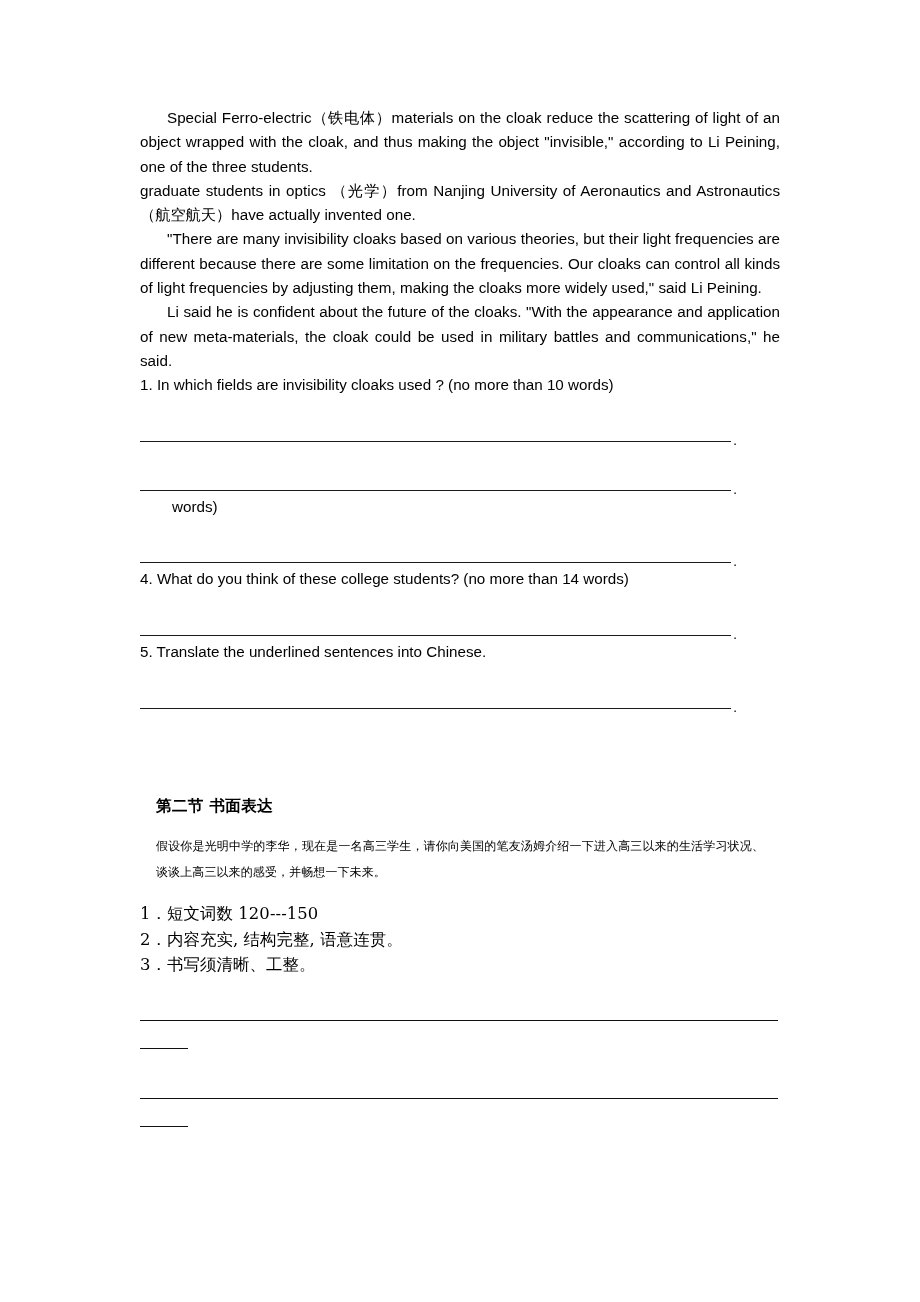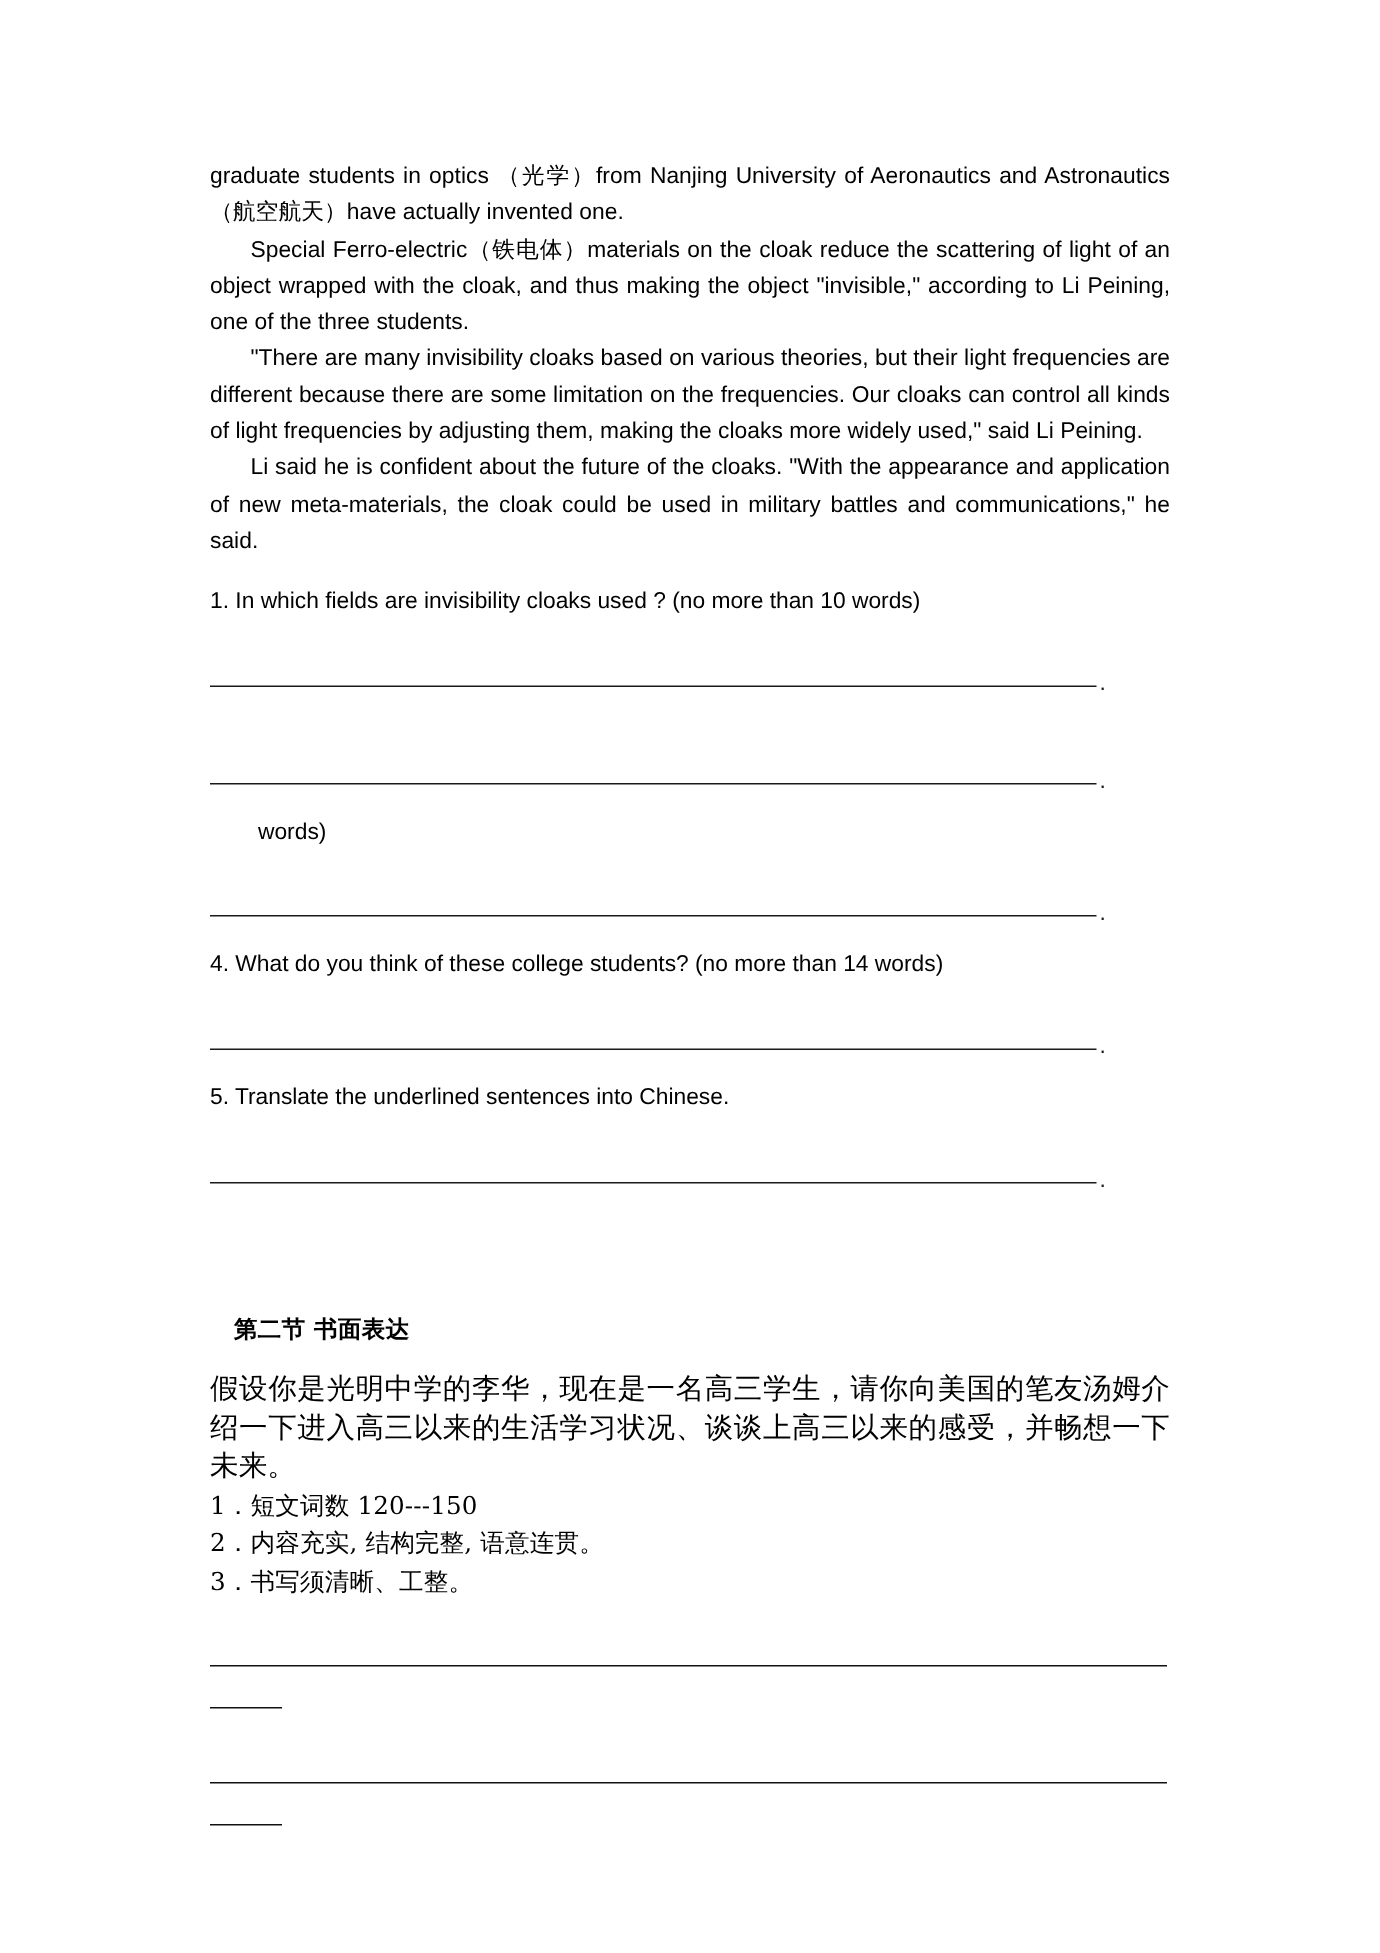--- a/index.html
+++ b/index.html
@@ -37,21 +37,21 @@
     text-justify: inter-word;
     margin: 0;
     letter-spacing: 0.02px;
   }
   .para.indent {
     text-indent: 27px;
   }
 
   
   .q-block {
-    margin-top: 16px;
+    margin-top: 0;
   }
   .question {
     font-size: 15.2px;
     line-height: 24.3px;
     margin: 0;
     text-align: left;
     white-space: pre-wrap;
   }
   .q-cont {
     padding-left: 32px;
@@ -86,23 +86,23 @@
   .cn-heading {
     font-family: "DejaVu Sans", "Liberation Sans", sans-serif;
     font-size: 15.6px;
     font-weight: bold;
     line-height: 23px;
     margin: 16px;
     letter-spacing: 0.3px;
   }
   .cn-para {
     font-family: "DejaVu Serif", "Liberation Serif", serif;
-    font-size: 19px;
+    font-size: 12px;
     line-height: 25.6px;
-    margin: 0;
+    margin: 16px;
     text-align: justify;
     letter-spacing: 0.1px;
   }
   .cn-req {
     font-family: "DejaVu Serif", "Liberation Serif", serif;
     font-size: 16.4px;
     line-height: 25.6px;
     margin: 0;
     letter-spacing: 0.1px;
   }
@@ -133,22 +133,22 @@
   }
   .spacer-22 { height: 22px; }
 </style>
 </head>
 <body>
 
 <div class="page">
   <div class="content">
 
     <div>
+      <p class="para indent">Special Ferro-electric（铁电体）materials on the cloak reduce the scattering of light of an object wrapped with the cloak, and thus making the object "invisible," according to Li Peining, one of the three students.</p>
       <p class="para">graduate students in optics （光学）from Nanjing University of Aeronautics and Astronautics（航空航天）have actually invented one.</p>
-      <p class="para indent">Special Ferro-electric（铁电体）materials on the cloak reduce the scattering of light of an object wrapped with the cloak, and thus making the object "invisible," according to Li Peining, one of the three students.</p>
       <p class="para indent">"There are many invisibility cloaks based on various theories, but their light frequencies are different because there are some limitation on the frequencies. Our cloaks can control all kinds of light frequencies by adjusting them, making the cloaks more widely used," said Li Peining.</p>
       <p class="para indent">Li said he is confident about the future of the cloaks. "With the appearance and application of new meta-materials, the cloak could be used in military battles and communications," he said.</p>
     </div>
 
     <div>
 
       <div class="q-block">
         <p class="question">1. In which fields are invisibility cloaks used ? (no more than 10 words)</p>
         <div class="answer-row">
           <span class="answer-line"></span>

